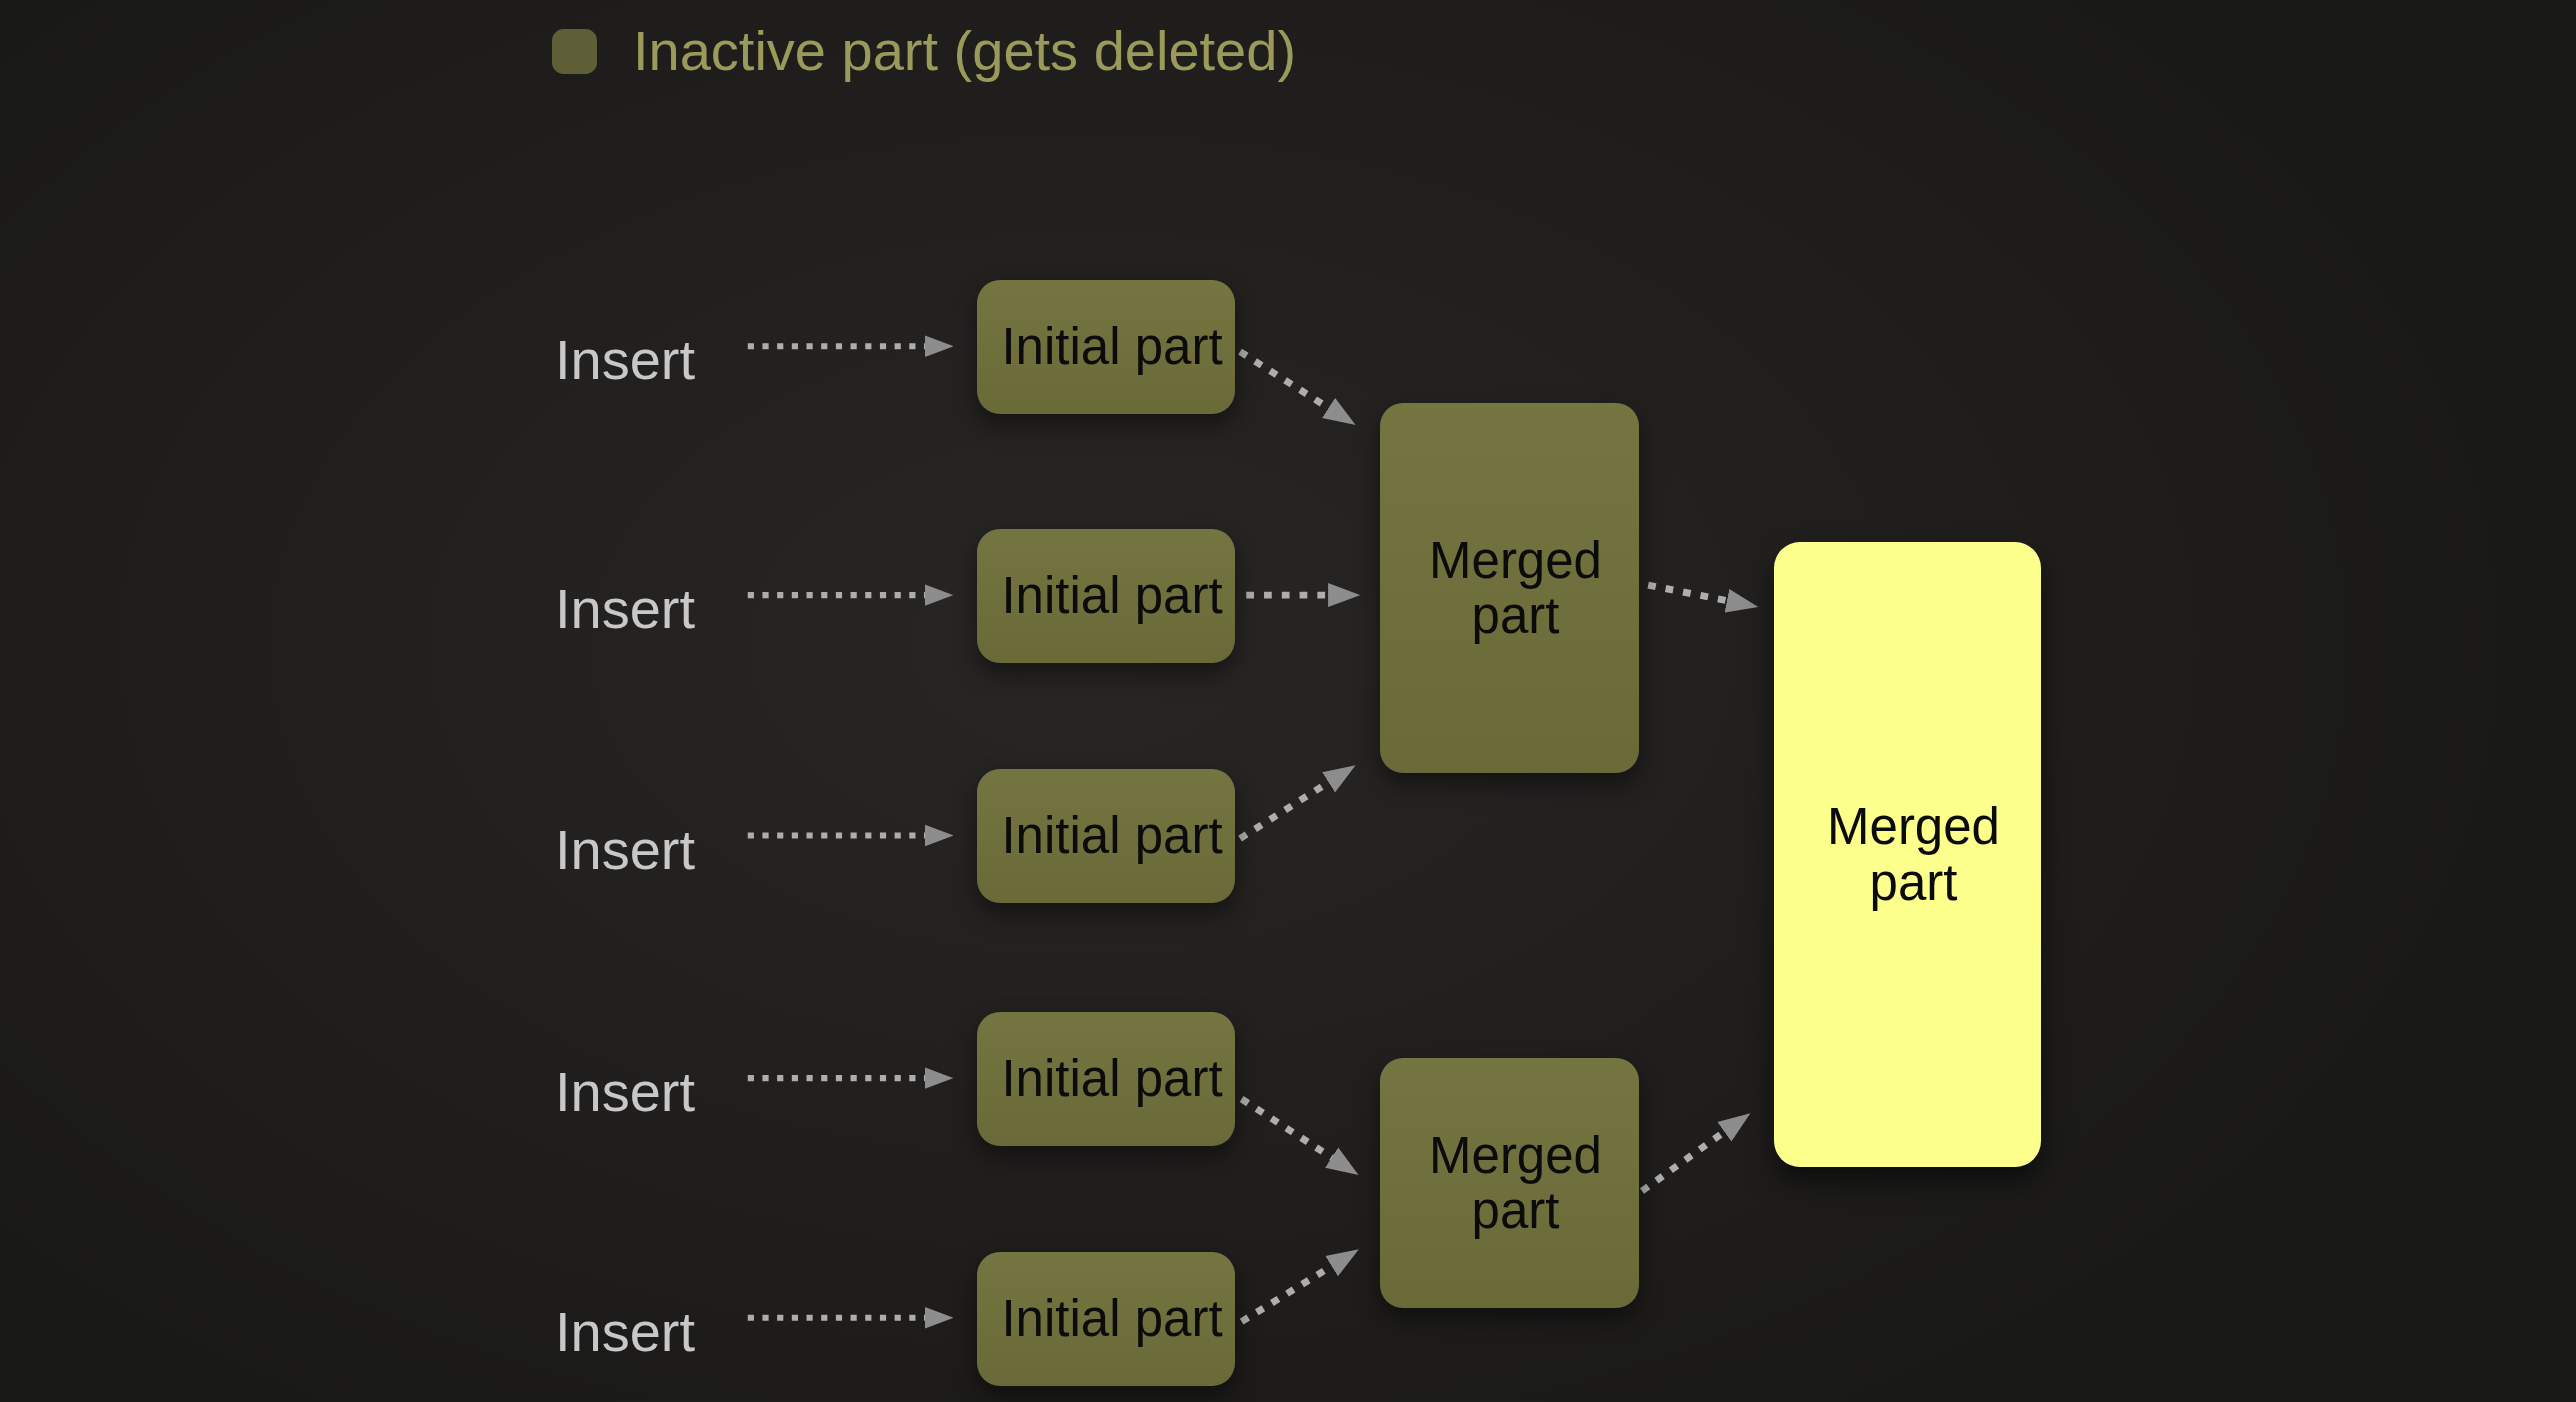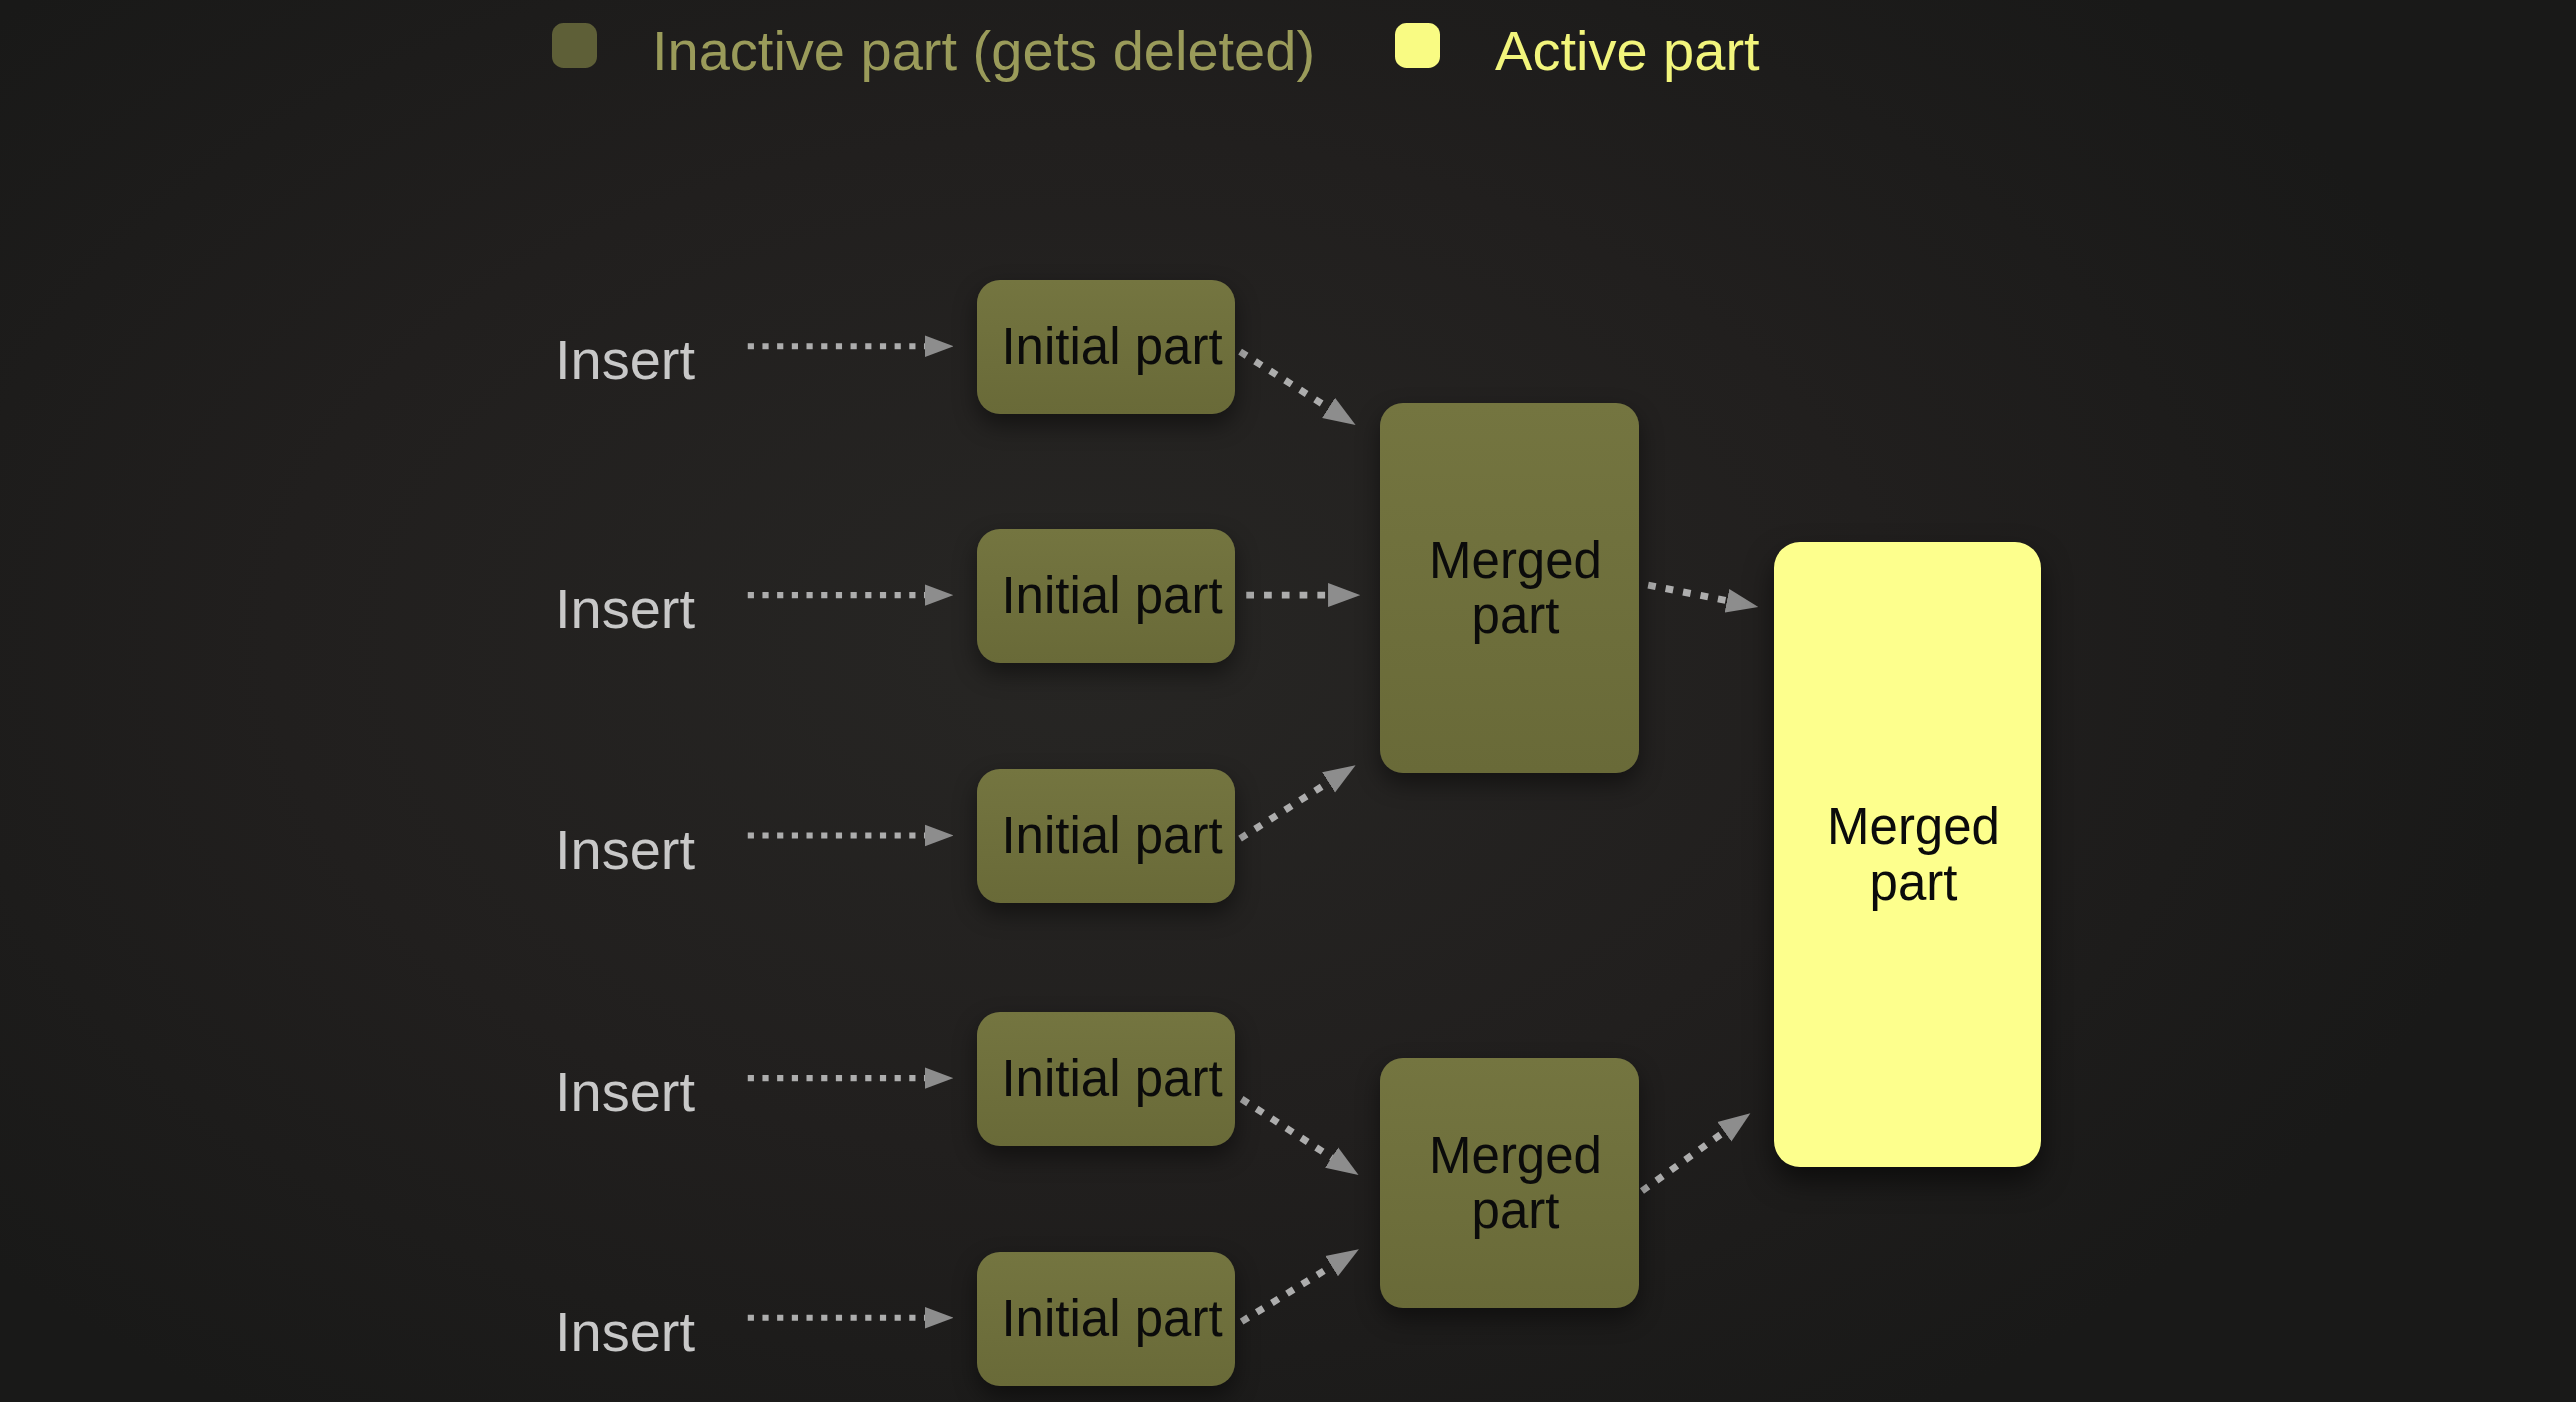--- a/index.html
+++ b/index.html
@@ -5,21 +5,21 @@
   html,body{margin:0;padding:0;background:#181817;}
   .canvas{
     position:relative;
     width:2576px;height:1402px;
     overflow:hidden;
     font-family:"Liberation Sans", sans-serif;
     background:radial-gradient(1469px 928px at 42% 46%, #272624 0%, #211f1e 55%, #191918 100%);
   }
   
   .legend{position:absolute;left:552px;top:23px;display:flex;align-items:center;gap:34px;}
-  .legend-item{display:flex;align-items:flex-start;gap:55px;}
+  .legend-item{display:flex;align-items:center;gap:36px;}
   .legend-item + .legend-item{margin-left:46px;}
   .swatch{width:45px;height:45px;border-radius:11.6px;}
   .swatch.inactive{background:#5e5f37;}
   .swatch.active{background:#f9fb83;}
   .legend-label{font-size:56px;line-height:1;white-space:nowrap;}
   .legend-label.inactive{color:#9a9b5a;}
   .legend-label.active{color:#f2f57c;}
   
   .node{
     position:absolute;display:flex;align-items:center;justify-content:center;
@@ -66,24 +66,20 @@
 </head>
 <body>
 
 <div class="canvas">
 
   <div class="legend">
     <div class="legend-item">
       <span class="swatch inactive"></span>
       <span class="legend-label inactive">Inactive part (gets deleted)</span>
     </div>
-    <div class="legend-item">
-      <span class="swatch active"></span>
-      <span class="legend-label active">Active part</span>
-    </div>
   </div>
 
   <svg class="arrows" width="2576" height="1402" viewBox="0 0 3332 1814">
     <defs>
       <marker id="head" viewBox="0 0 4 3" refX="0.4" refY="1.5" markerWidth="4.6" markerHeight="3.6" orient="auto">
         <path d="M0,0 L4,1.5 L0,3 z" fill="#8d8d8d"></path>
       </marker>
     </defs>
 
     <line class="arrow fine" x1="967" y1="448" x2="1200" y2="448" marker-end="url(#head)"></line>

